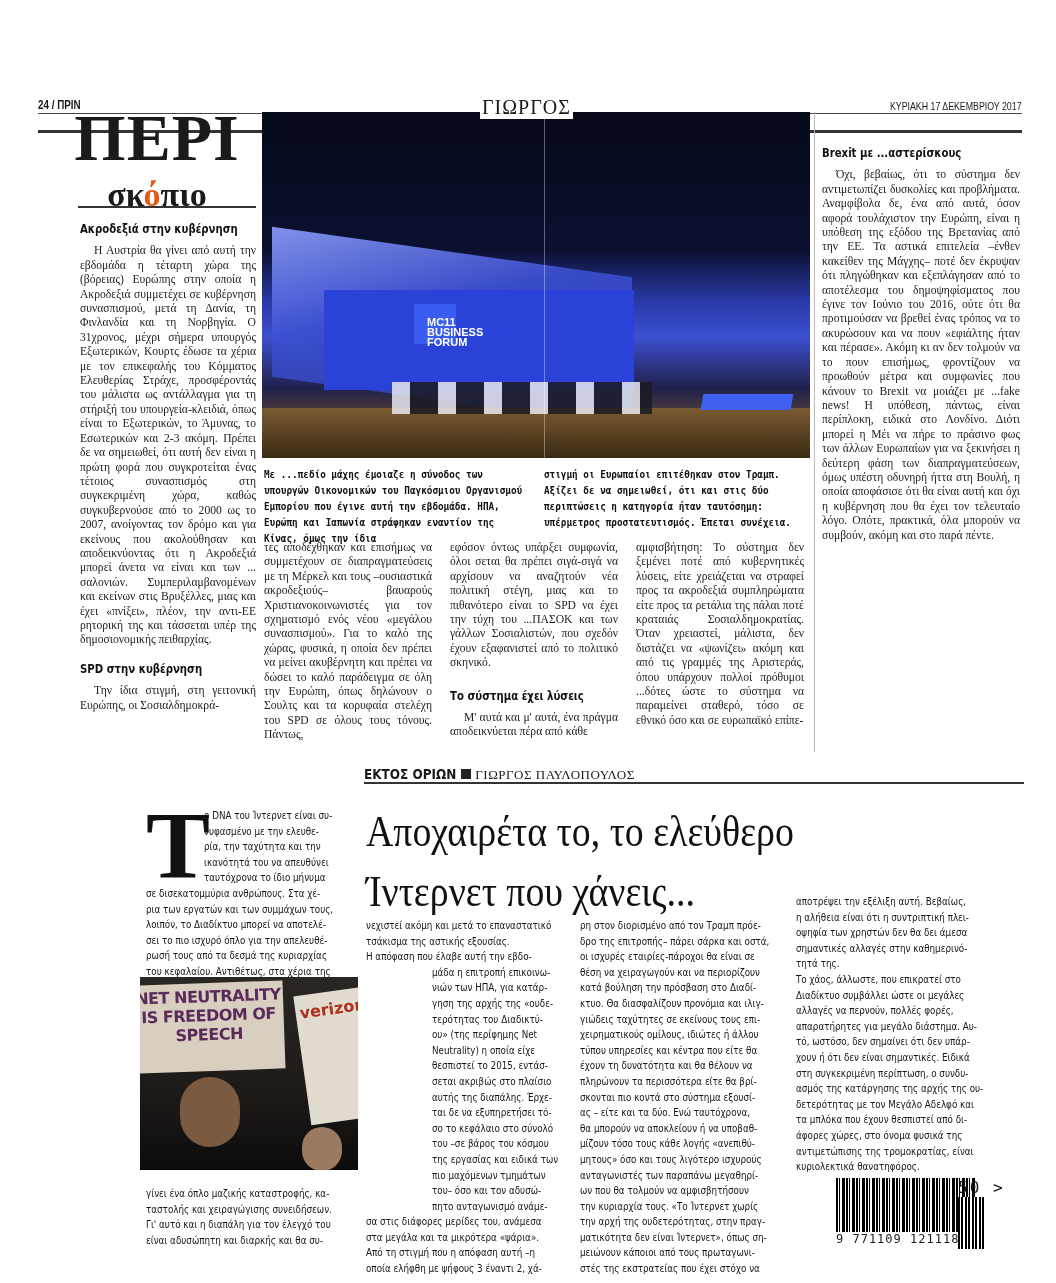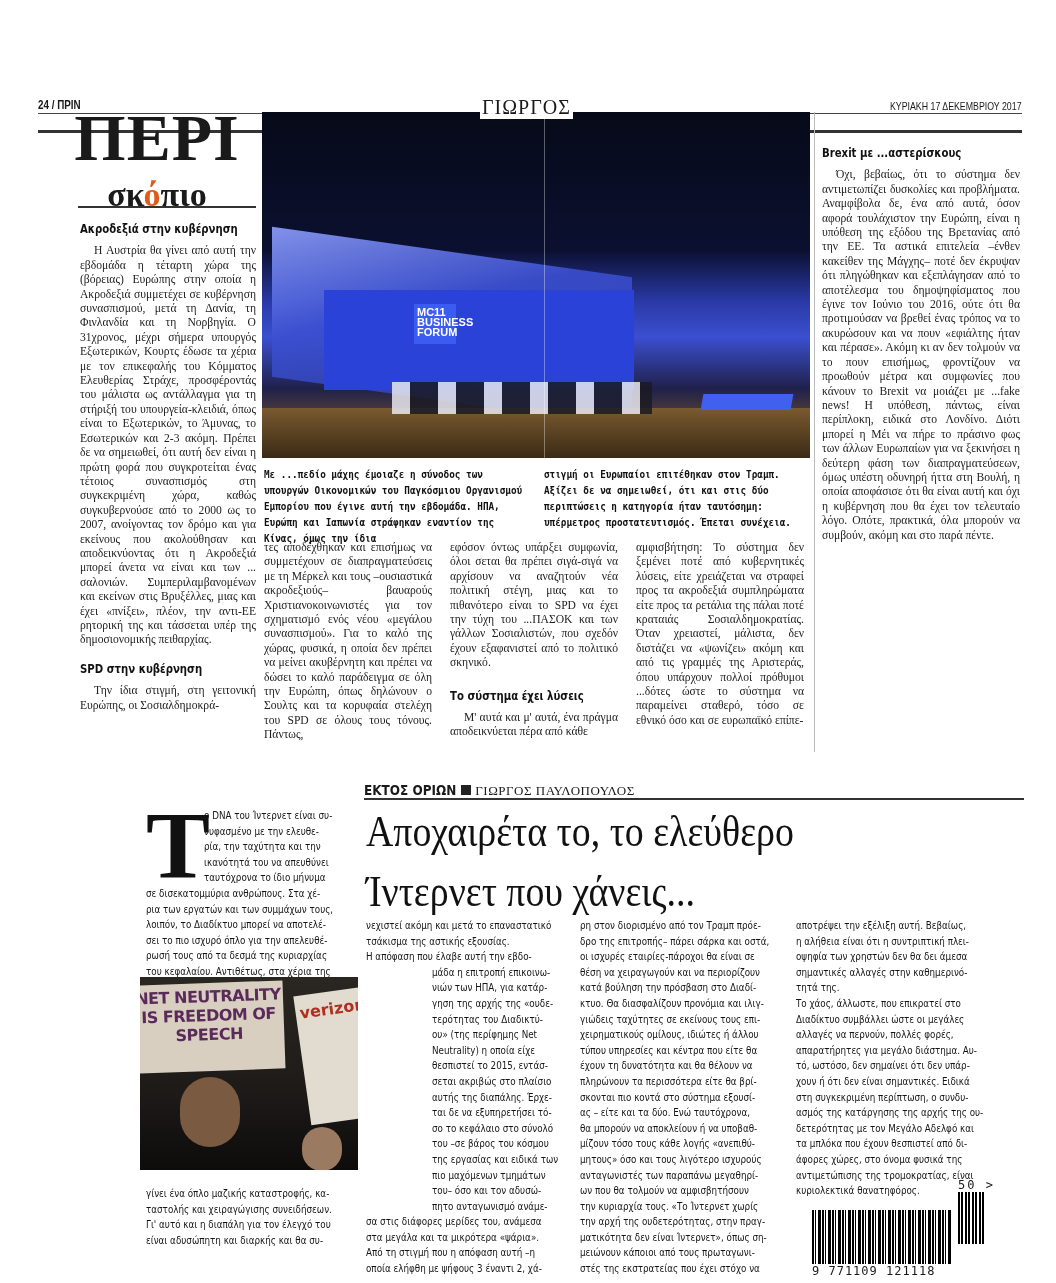--- a/index.html
+++ b/index.html
@@ -20,56 +20,56 @@
   .peri-rule { position: absolute; left: 78px; top: 206px; width: 178px; height: 2px; background: #333; }
 
   .col { position: absolute; font-family: "Liberation Serif", serif; font-size: 11.6px; line-height: 14.4px; text-align: justify; color: #222; }
   .col p { text-indent: 0; }
   .col p.ind { text-indent: 14px; }
   .subhead { font-family: "DejaVu Sans", sans-serif; font-weight: bold; font-size: 13px; transform: scaleX(0.78); transform-origin: left; white-space: nowrap; margin: 10px 0 8px; color: #111; }
 
   .photo1 { position: absolute; left: 262px; top: 112px; width: 548px; height: 346px; background: linear-gradient(180deg, #060a18 0%, #0b1030 40%, #2a3aa8 55%, #3b4fd0 65%, #20204a 80%, #6a5030 92%, #3a2a1a 100%); overflow: hidden; }
   .photo1 .stage { position: absolute; left: 10px; top: 140px; width: 360px; height: 150px; background: linear-gradient(160deg, #8fa0ff 0%, #3b4fd0 40%, #2c3aa0 100%); transform: skewY(8deg); opacity: 0.9; }
   .photo1 .screen { position: absolute; left: 62px; top: 178px; width: 310px; height: 100px; background: #2a42d8; }
-  .photo1 .logo { position: absolute; left: 152px; top: 192px; width: 42px; height: 40px; background: #3a5cf0; color: #fff; font-family: "Liberation Sans", sans-serif; font-weight: bold; font-size: 11px; line-height: 10px; padding: 3px; }
+  .photo1 .logo { position: absolute; left: 152px; top: 192px; width: 42px; height: 40px; background: #3a5cf0; color: #fff; font-family: "Liberation Sans", sans-serif; font-weight: bold; font-size: 11px; line-height: 10px; padding: 13px; }
   .photo1 .panel { position: absolute; left: 12px; top: 210px; width: 88px; height: 120px; background: #f2f2f8; padding: 6px; }
   .photo1 .panel .inner { width: 100%; height: 100%; background: #3050e8; color: #cfd8ff; font-family: "Liberation Sans", sans-serif; font-weight: bold; font-size: 11px; padding: 6px; }
   .photo1 .floor { position: absolute; left: 0; top: 296px; width: 548px; height: 50px; background: linear-gradient(180deg, #7a5a30, #3a2a15); }
   .photo1 .chairs { position: absolute; left: 130px; top: 270px; width: 260px; height: 32px; background: repeating-linear-gradient(90deg, #e8e8ee 0 18px, #1a1a22 18px 46px); opacity: 0.85; }
   .photo1 .fold { position: absolute; left: 282px; top: 0; width: 1px; height: 346px; background: rgba(255,255,255,0.35); }
   .photo1 .sign { position: absolute; left: 440px; top: 282px; width: 90px; height: 16px; background: #4060f0; transform: skewX(-10deg); }
 
   .caption { position: absolute; font-family: "DejaVu Sans Mono", monospace; font-weight: bold; font-size: 10.6px; line-height: 16px; color: #111; transform: scaleX(0.88); transform-origin: left top; }
 
   .vrule { position: absolute; width: 1px; background: #bbb; }
 
-  .ektos { position: absolute; left: 364px; top: 764px; width: 660px; height: 20px; border-bottom: 2px solid #333; margin-top: 16px; }
+  .ektos { position: absolute; left: 364px; top: 764px; width: 660px; height: 20px; border-bottom: 2px solid #333; }
   .ektos .lbl { font-family: "DejaVu Sans", sans-serif; font-weight: bold; font-size: 14px; display: inline-block; transform: scaleX(0.86); transform-origin: left; }
   .ektos .sq { display: inline-block; width: 10px; height: 10px; background: #222; margin: 0 4px 0 -10px; vertical-align: 0px; }
   .ektos .author { font-family: "Liberation Serif", serif; font-size: 13px; letter-spacing: 0.5px; }
 
   .bighead { position: absolute; left: 366px; top: 802px; width: 500px; font-family: "Liberation Serif", serif; font-size: 44px; line-height: 60px; color: #111; transform: scaleX(0.86); transform-origin: left; }
 
   .dropcap { position: absolute; left: 146px; top: 806px; font-family: "Liberation Serif", serif; font-size: 96px; line-height: 80px; font-weight: bold; color: #111; }
   .sans-col { position: absolute; font-family: "DejaVu Sans", sans-serif; font-size: 10.2px; line-height: 15.6px; color: #151515; text-align: justify; }
   .sans-col .ln { white-space: nowrap; transform: scaleX(0.86); transform-origin: left; display: block; }
 
   .photo2 { position: absolute; left: 140px; top: 977px; width: 218px; height: 193px; background: linear-gradient(180deg, #2a2622 0%, #1d1a18 60%, #0d0c0b 100%); overflow: hidden; }
   .photo2 .placard { position: absolute; left: -6px; top: 6px; width: 150px; height: 88px; background: #d8cfc0; transform: rotate(-2deg); }
   .photo2 .placard .txt { font-family: "DejaVu Sans", sans-serif; font-weight: bold; color: #5a2a5a; font-size: 16px; line-height: 19px; text-align: center; padding-top: 4px; letter-spacing: -0.5px; }
   .photo2 .placard2 { position: absolute; left: 162px; top: 14px; width: 70px; height: 130px; background: #e2dbd0; transform: rotate(-8deg); }
   .photo2 .placard2 .vz { font-family: "DejaVu Sans", sans-serif; font-weight: bold; color: #b03020; font-size: 16px; padding: 8px 4px; }
   .photo2 .face { position: absolute; left: 40px; top: 100px; width: 60px; height: 70px; border-radius: 30px; background: #7a5a40; }
   .photo2 .face2 { position: absolute; left: 162px; top: 150px; width: 40px; height: 44px; border-radius: 20px; background: #9a7a60; }
 
-  .barcode { position: absolute; left: 812px; top: 1178px; width: 140px; height: 70px; margin-top: 32px; }
+  .barcode { position: absolute; left: 836px; top: 1178px; width: 140px; height: 70px; }
   .barcode .bars { width: 140px; height: 58px; background: repeating-linear-gradient(90deg, #000 0 2px, #fff 2px 3px, #000 3px 4px, #fff 4px 6px, #000 6px 9px, #fff 9px 10px); }
   .barcode .digits { font-family: "DejaVu Sans Mono", monospace; font-size: 12px; letter-spacing: 1px; margin-top: -4px; background: #fff; }
   .addon { position: absolute; left: 958px; top: 1178px; width: 50px; height: 70px; }
-  .addon .num { font-family: "DejaVu Sans Mono", monospace; font-size: 12px; letter-spacing: 2px; }
+  .addon .num { font-family: "DejaVu Sans Mono", monospace; font-size: 16px; letter-spacing: 2px; }
   .addon .bars { width: 28px; height: 52px; background: repeating-linear-gradient(90deg, #000 0 2px, #fff 2px 3px, #000 3px 5px, #fff 5px 7px); }
 </style>
 </head>
 <body>
 
 <div class="header">
   <div class="line1"></div>
   <div class="line2"></div>
   <span class="page-num">24 / ΠΡΙΝ</span>
   <span class="section">ΓΙΩΡΓΟΣ</span>
@@ -214,21 +214,21 @@
   <span class="ln">μητους» όσο και τους λιγότερο ισχυρούς</span>
   <span class="ln">ανταγωνιστές των παραπάνω μεγαθηρί-</span>
   <span class="ln">ων που θα τολμούν να αμφισβητήσουν</span>
   <span class="ln">την κυριαρχία τους. «Το Ίντερνετ χωρίς</span>
   <span class="ln">την αρχή της ουδετερότητας, στην πραγ-</span>
   <span class="ln">ματικότητα δεν είναι Ίντερνετ», όπως ση-</span>
   <span class="ln">μειώνουν κάποιοι από τους πρωταγωνι-</span>
   <span class="ln">στές της εκστρατείας που έχει στόχο να</span>
 </div>
 
-<div class="sans-col" style="left:796px; top:918px; width:222px;">
+<div class="sans-col" style="left:796px; top:894px; width:222px;">
   <span class="ln">αποτρέψει την εξέλιξη αυτή. Βεβαίως,</span>
   <span class="ln">η αλήθεια είναι ότι η συντριπτική πλει-</span>
   <span class="ln">οψηφία των χρηστών δεν θα δει άμεσα</span>
   <span class="ln">σημαντικές αλλαγές στην καθημερινό-</span>
   <span class="ln">τητά της.</span>
   <span class="ln">   Το χάος, άλλωστε, που επικρατεί στο</span>
   <span class="ln">Διαδίκτυο συμβάλλει ώστε οι μεγάλες</span>
   <span class="ln">αλλαγές να περνούν, πολλές φορές,</span>
   <span class="ln">απαρατήρητες για μεγάλο διάστημα. Αυ-</span>
   <span class="ln">τό, ωστόσο, δεν σημαίνει ότι δεν υπάρ-</span>

